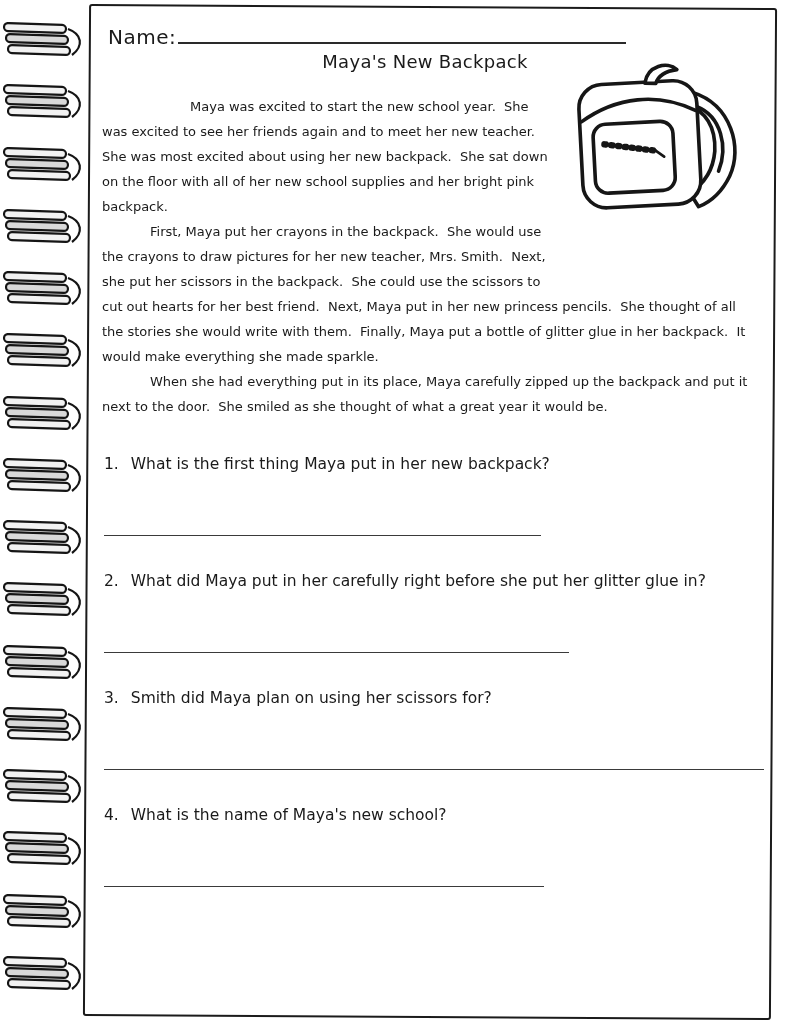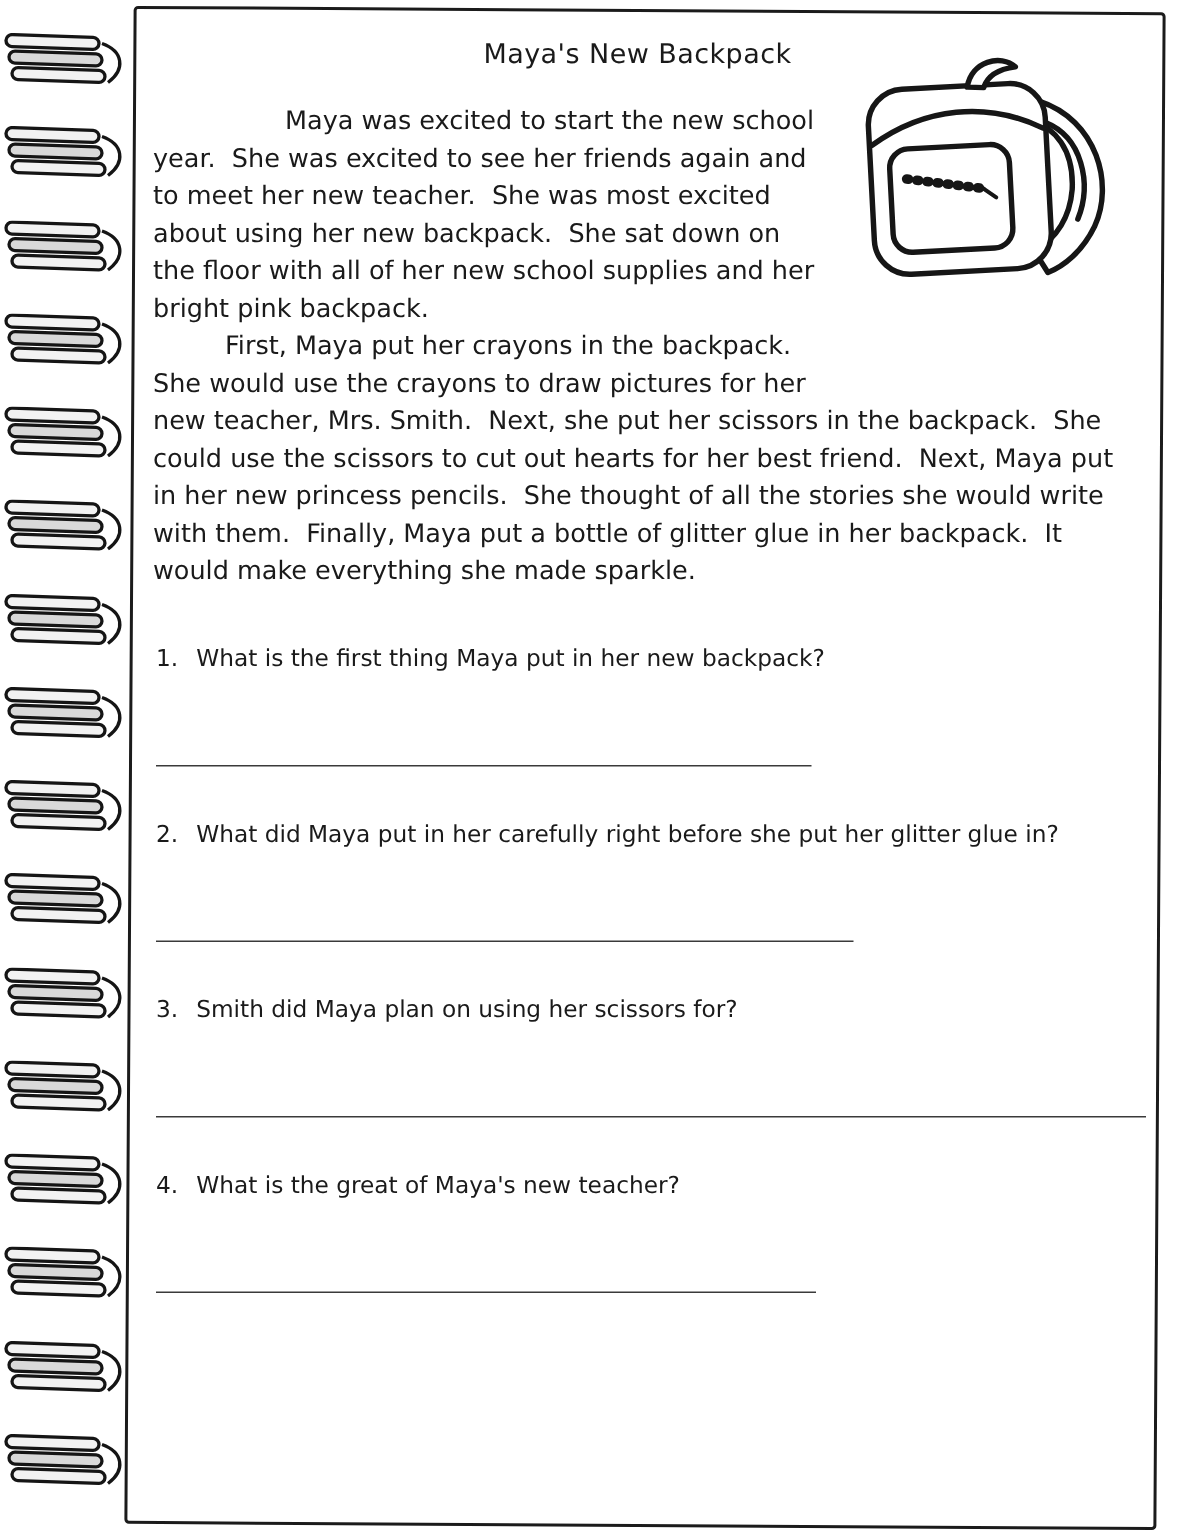--- a/index.html
+++ b/index.html
@@ -56,21 +56,21 @@
     margin-left: 2px;
   }
   .title {
     text-align: center;
     font-size: 18px;
     margin-top: 2px;
     letter-spacing: 0.3px;
   }
 
   
-  .story { margin-top: 22px; font-size: 17px; line-height: 25px; }
+  .story { margin-top: 22px; font-size: 13px; line-height: 25px; }
   .story p { white-space: pre-wrap; }
   .story p.indent-lg { text-indent: 88px; }
   .story p.indent    { text-indent: 48px; }
   .backpack {
     float: right;
     margin: -36px 0 44px 14px;
   }
 
   
   .questions { margin-top: 32px; padding-left: 2px; }
@@ -226,20 +226,23 @@
         <rect x="6" y="24" width="62" height="8" rx="4" transform="rotate(2 37 28)"></rect>
         <path fill="none" d="M66 7 C 80 12 82 24 70 33"></path>
       </g>
     </svg>
     </div>
 
   <div class="page-border"></div>
 
   <div class="page-content">
 
+    <div class="name-row">
+      <span class="name-label">Name:</span><span class="name-line"></span>
+    </div>
 
     <div class="title">Maya's New Backpack</div>
 
     <div class="story">
 
       <svg class="backpack" width="182" height="168" viewBox="0 0 200 185" aria-hidden="true">
         <g fill="#ffffff" stroke="#161616" stroke-width="4" stroke-linecap="round" stroke-linejoin="round" transform="rotate(-3 100 92)">
 
           <path d="M142 40 C 184 56 194 104 178 134 C 168 152 154 162 142 166 L 133 150 C 148 142 160 128 163 106 C 166 76 152 60 134 52 Z"></path>
           <path fill="none" d="M146 56 C 172 68 178 102 166 128"></path>
@@ -253,20 +256,21 @@
           <rect x="30" y="70" width="88" height="76" rx="14"></rect>
 
           <path fill="none" stroke-width="3" d="M42 92 L 98 102"></path>
           <path fill="none" stroke-width="7" stroke-dasharray="1.5 6" d="M42 92 L 98 102"></path>
           <path fill="none" stroke-width="3" d="M98 102 l 9 7"></path>
         </g>
       </svg>
 
       <p class="indent-lg">Maya was excited to start the new school year.  She was excited to see her friends again and to meet her new teacher.  She was most excited about using her new backpack.  She sat down on the floor with all of her new school supplies and her bright pink backpack.</p>
       <p class="indent">First, Maya put her crayons in the backpack.  She would use the crayons to draw pictures for her new teacher, Mrs. Smith.  Next, she put her scissors in the backpack.  She could use the scissors to cut out hearts for her best friend.  Next, Maya put in her new princess pencils.  She thought of all the stories she would write with them.  Finally, Maya put a bottle of glitter glue in her backpack.  It would make everything she made sparkle.</p>
+      <p class="indent">When she had everything put in its place, Maya carefully zipped up the backpack and put it next to the door.  She smiled as she thought of what a great year it would be.</p>
     </div>
 
     <div class="questions">
 
       <div class="question">
         <span class="qnum">1.</span>
         <span class="qtext">What is the first thing Maya put in her new backpack?</span>
       </div>
       <div class="answer-line al-1"></div>
 
@@ -277,19 +281,19 @@
       <div class="answer-line al-2"></div>
 
       <div class="question">
         <span class="qnum">3.</span>
         <span class="qtext">Smith did Maya plan on using her scissors for?</span>
       </div>
       <div class="answer-line al-3"></div>
 
       <div class="question">
         <span class="qnum">4.</span>
-        <span class="qtext">What is the great of Maya's new teacher?</span>
+        <span class="qtext">What is the name of Maya's new school?</span>
       </div>
       <div class="answer-line al-4"></div>
 
     </div>
   </div>
 </div>
 
 </body></html>

